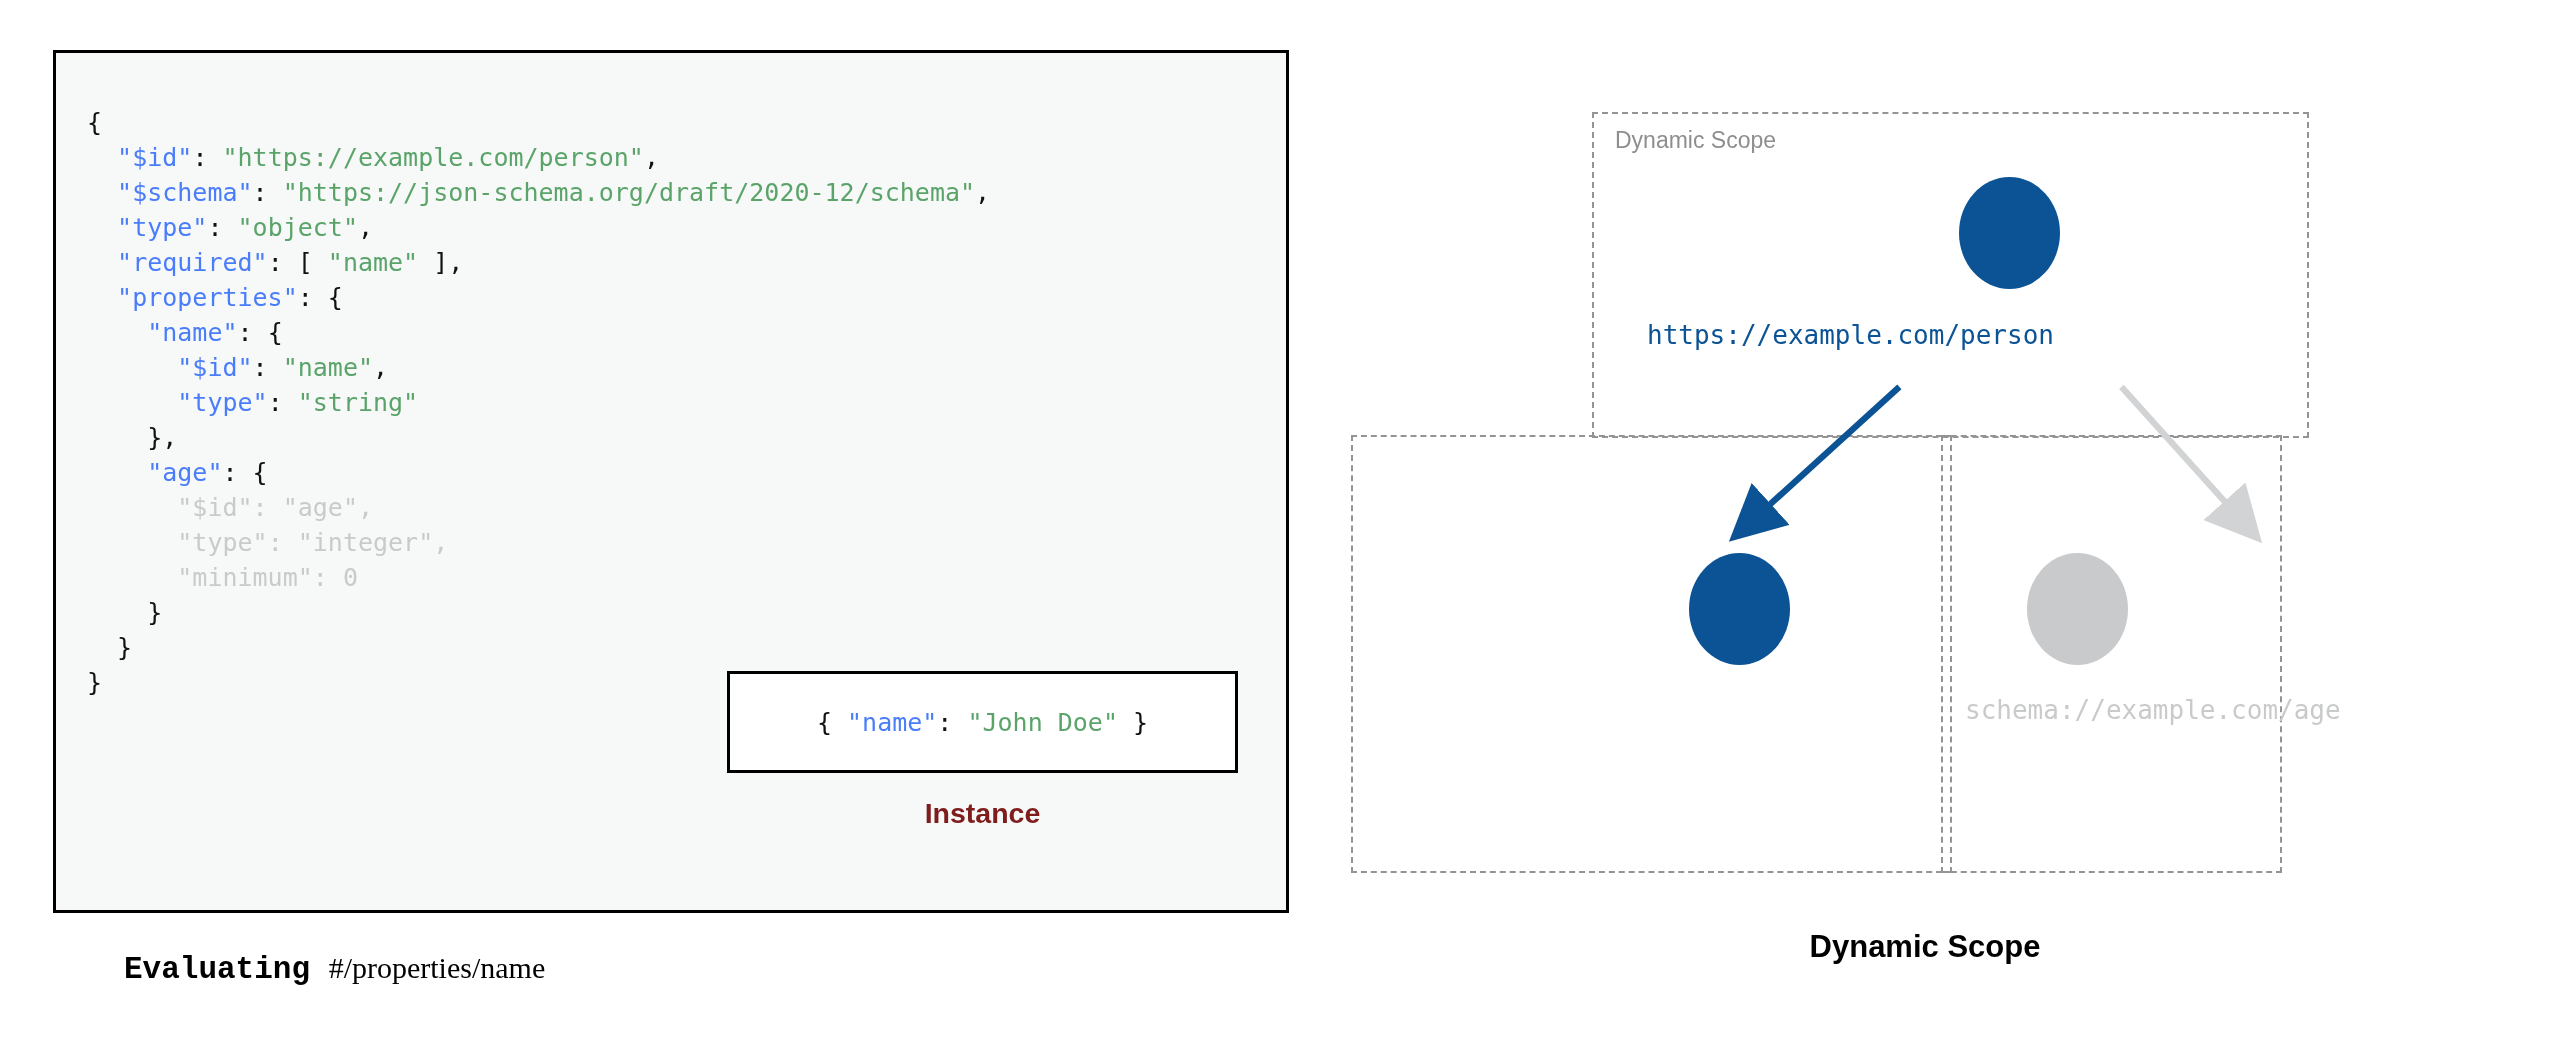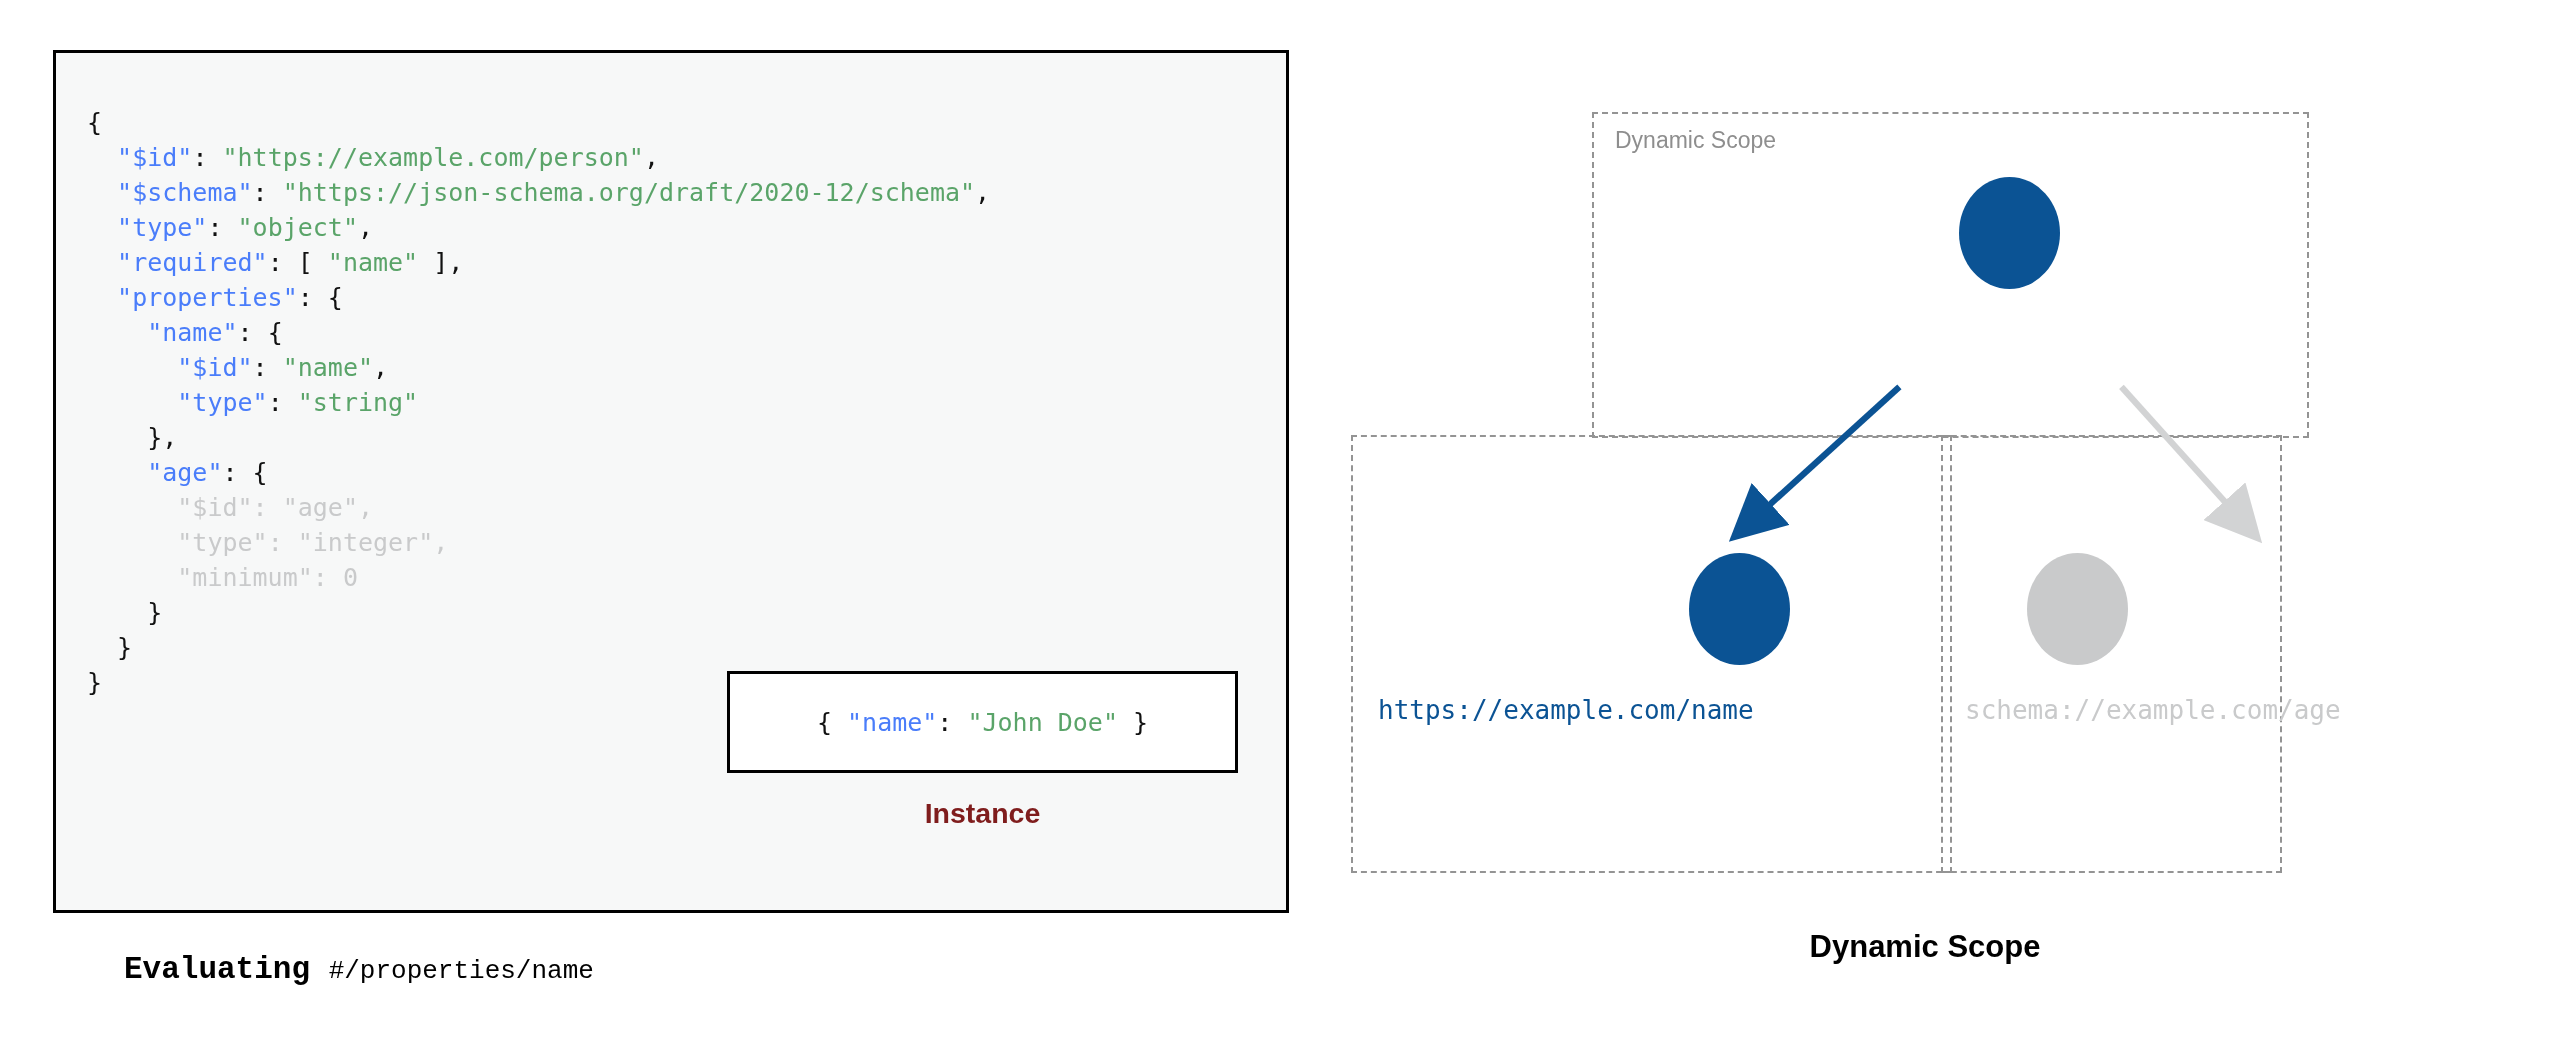--- a/index.html
+++ b/index.html
@@ -23,22 +23,22 @@
                 background:#ffffff;border:3.4px solid #000000;box-sizing:border-box;
                 display:flex;align-items:center;justify-content:center;}
   #instance-code{font-family:"DejaVu Sans Mono","Liberation Mono",monospace;
                  font-size:25px;white-space:pre;color:#111111;}
   #instance-caption{position:absolute;left:727px;top:797px;width:511px;
                     text-align:center;font-size:28.5px;font-weight:bold;color:#7f1d1d;}
 
   
   #left-caption{position:absolute;left:124px;top:950px;font-size:31px;color:#000000;}
   #left-caption .bold{font-weight:bold;font-family:Liberation Mono, monospace;}
-  #left-caption .mono{font-family:Liberation Mono, monospace;
-                      font-weight:normal;font-size:26px;}
+  #left-caption .mono{font-family:Liberation Serif, serif;
+                      font-weight:normal;font-size:30px;}
 
   
   #right-diagram{position:absolute;left:1310px;top:52px;width:1230px;height:968px;}
 
   .dbox{position:absolute;box-sizing:border-box;
         border:2.8px dashed #949494;background:transparent;}
   #dbox-top   {left:282px;  top:60px; width:717px; height:326px;}
   #dbox-left  {left:41px;   top:383px; width:601px; height:438px;}
   #dbox-right {left:631px; top:383px; width:341px;  height:438px;}
 
@@ -95,18 +95,18 @@
       </marker>
     </defs>
     <line x1="1035" y1="588" x2="760" y2="838" stroke="#0b5394" stroke-width="11" marker-end="url(#ah-blue)"></line>
     <line x1="1425" y1="588" x2="1650" y2="838" stroke="#d2d3d4" stroke-width="11" marker-end="url(#ah-grey)"></line>
   </svg>
 
   <div class="node-circle" id="circle-person"></div>
   <div class="node-circle" id="circle-name"></div>
   <div class="node-circle" id="circle-age"></div>
 
-  <div class="node-label" id="label-name">https://example.com/name</div>
+  <div class="node-label" id="label-person">https://example.com/person</div>
   <div class="node-label" id="label-age">schema://example.com/age</div>
 
   <div id="right-caption">Dynamic Scope</div>
 </div>
 
 
 </body></html>

